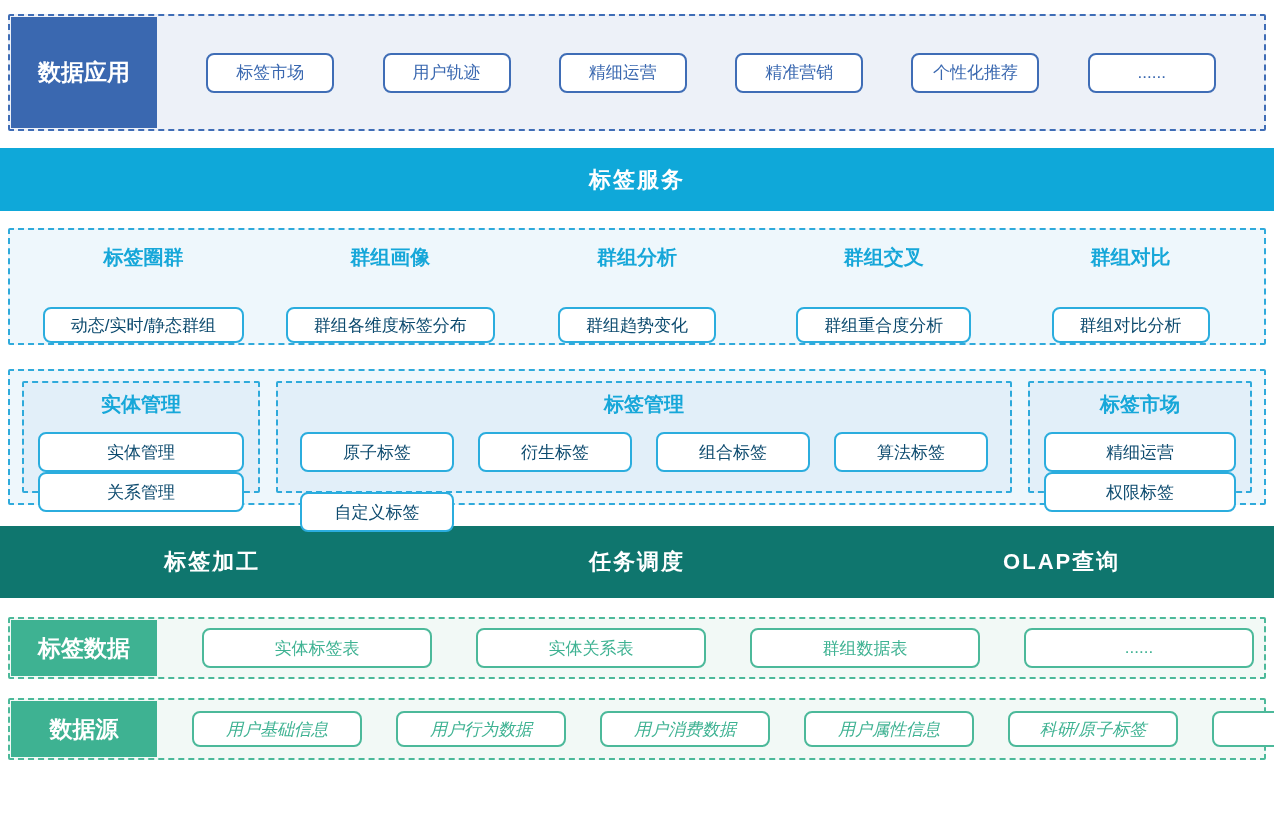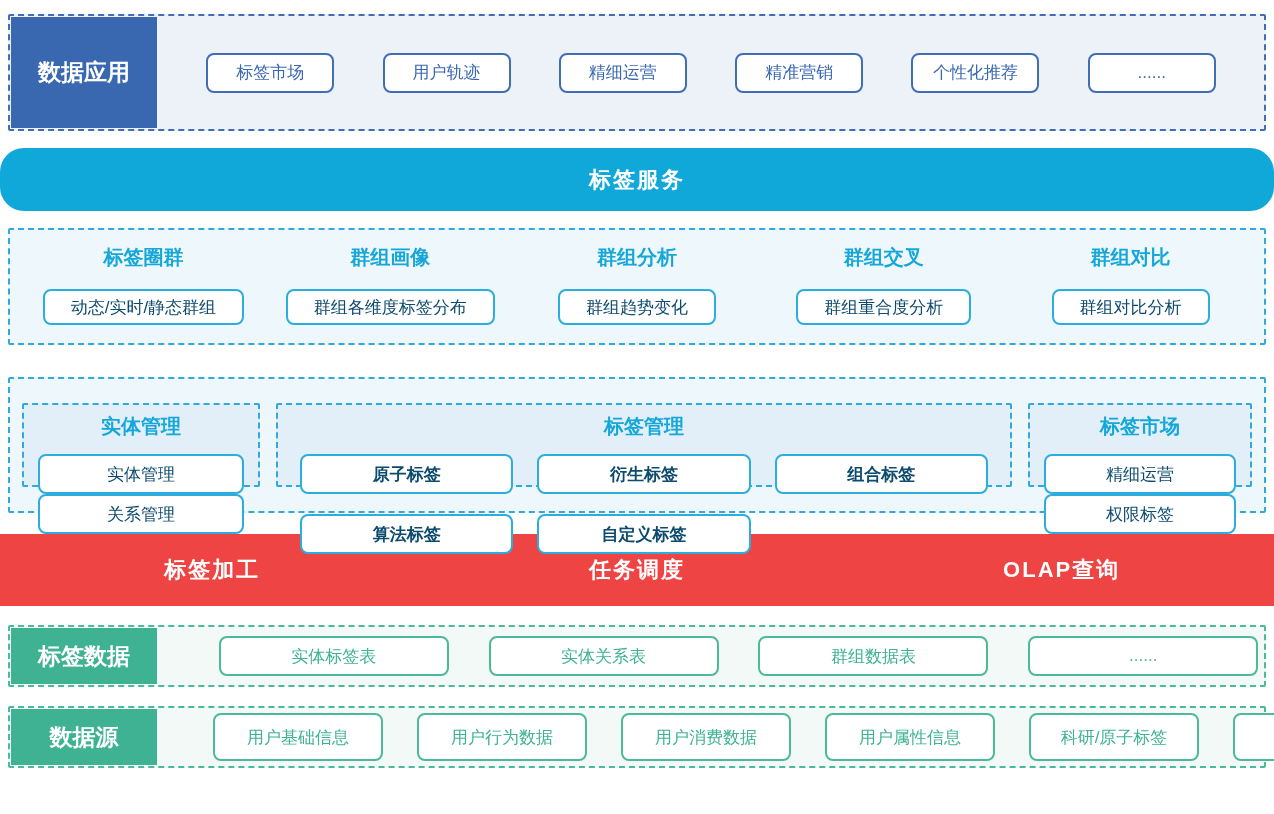--- a/index.html
+++ b/index.html
@@ -17,63 +17,63 @@
   
   .side-label { width: 146px; margin: 1px; flex: 0 0 146px;
     display: flex; align-items: center; justify-content: center;
     color: #ffffff; font-weight: bold; font-size: 23px; }
   .side-label.blue  { background: #3a68b0; }
   .side-label.green { background: #3eb292; }
 
   
   .band { width: 1274px; display: flex; align-items: center; justify-content: center;
     color: #ffffff; font-weight: bold; font-size: 22px; letter-spacing: 2px; }
-  .band.cyan  { background: #0fa8d9; height: 63px; margin-top: 17px; border-radius: 24px; }
-  .band.green { background: #ef4444; height: 72px; margin-top: 21px; }
+  .band.cyan  { background: #0fa8d9; height: 63px; margin-top: 17px; }
+  .band.green { background: #0f766e; height: 72px; margin-top: 21px; }
   .band.cols3 > div { flex: 1; text-align: center; }
 
   
   .pill { background: #ffffff; border-radius: 8px; display: flex;
     align-items: center; justify-content: center; font-size: 17px; }
   .pill.blue  { border: 2px solid #3f6db6; color: #3a68b0; }
   .pill.cyan  { border: 2px solid #2badde; color: #0c4a6e; }
   .pill.green { border: 2px solid #4cb99a; color: #3eb292; margin-left: 34px; }
 
   
   .row-apps { margin-top: 14px; height: 117px; }
   .row-apps .btns { flex: 1; display: flex; align-items: center; justify-content: space-evenly; }
   .row-apps .pill { width: 128px; height: 40px; }
 
   
-  .row-feat { margin-top: 17px; height: 117px; padding: 14px 10px 18px; }
+  .row-feat { margin-top: 17px; height: 117px; padding: 14px 10px 0; }
   .row-feat .col { flex: 1; display: flex; flex-direction: column;
     align-items: center; justify-content: space-between; }
   .sec-title { color: #16a7d9; font-weight: bold; font-size: 20px; }
   .row-feat .pill { height: 36px; padding: 0 26px; white-space: nowrap; }
 
   
-  .row-mgmt { margin-top: 32px; height: 136px; padding: 24px 12px; gap: 16px; }
+  .row-mgmt { margin-top: 24px; height: 136px; padding: 10px 12px; gap: 16px; }
   .inner-box { border: 2px dashed #2faadb; background: #e2eff9; border-radius: 2px;
     display: flex; flex-direction: column; align-items: center; padding: 8px 14px 14px; }
   .inner-box .sec-title { margin-bottom: 14px; }
   .inner-box.entity { flex: 0 0 238px; }
   .inner-box.market { flex: 0 0 224px; }
   .inner-box.tags   { flex: 1; }
   .stack { width: 100%; flex: 1; display: flex; flex-direction: column;
     justify-content: space-between; }
   .stack .pill { height: 40px; width: 100%; }
-  .grid3 { width: 100%; flex: 1; display: grid; grid-template-columns: repeat(3, 1fr);
-    gap: 20px 24px; padding: 0 8px; font-weight: bold; }
+  .grid3 { width: 100%; flex: 1; display: grid; grid-template-columns: repeat(4, 1fr);
+    gap: 20px 24px; padding: 0 8px; }
   .grid3 .pill { height: 40px; }
 
   
-  .row-data { margin-top: 19px; height: 62px; gap: 21px; }
+  .row-data { margin-top: 19px; height: 62px; }
   .row-data .btns { flex: 1; display: flex; align-items: center; justify-content: space-evenly; }
   .row-tagdata .pill { width: 230px; height: 40px; }
-  .row-source .pill { width: 170px; height: 48px; }
+  .row-source .pill { width: 170px; height: 36px; font-style: italic; }
 </style>
 </head>
 <body>
 
 <div class="canvas">
 
   <div class="drow blue-dash row-apps">
     <div class="side-label blue">数据应用</div>
     <div class="btns">
       <div class="pill blue">标签市场</div>

